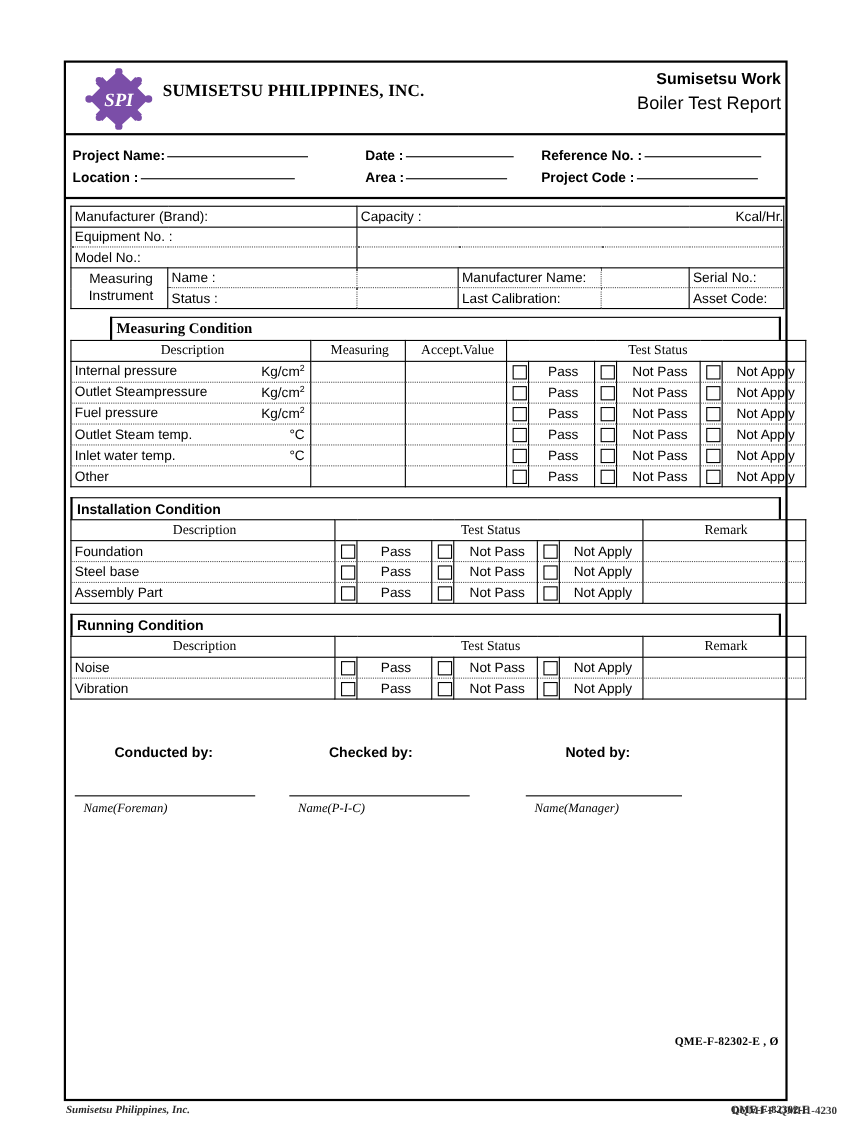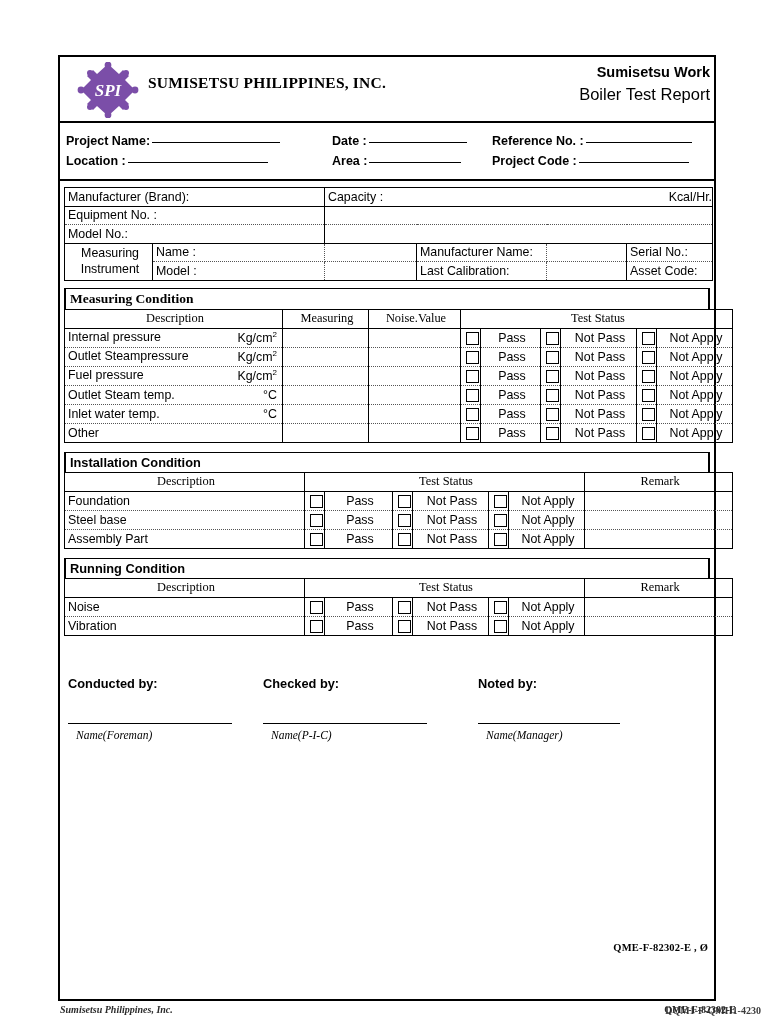--- a/index.html
+++ b/index.html
@@ -167,20 +167,21 @@
   .sigs {
     position: relative;
     height: 96px;
     margin-top: 40px;
   }
   .sigcol { position: absolute; top: 0; }
   .sig-role {
     font-weight: bold;
     font-size: 12.8px;
     white-space: nowrap;
+    margin-left: 36px;
   }
   .sig-line {
     margin-top: 32px;
     border-bottom: 1.4px solid #000;
   }
   .sig-name {
     margin-top: 5px;
     font-family: "Liberation Serif", serif;
     font-style: italic;
     font-size: 11.5px;
@@ -327,54 +328,54 @@
               <td class="bdot-b bdot-r">
                 <span>Manufacturer Name:</span>
               </td>
               <td class="bdot-b bsol-r"></td>
               <td class="bdot-b" style="border-right:1.3px solid #000;">
                 <span>Serial No.:</span>
               </td>
             </tr>
             <tr>
               <td class="bsol-b bdot-r">
-                <span>Model :</span>
+                <span>Status :</span>
               </td>
               <td class="bsol-b bsol-r"></td>
               <td class="bsol-b bdot-r">
                 <span>Last Calibration:</span>
               </td>
               <td class="bsol-b bsol-r"></td>
               <td class="bsol-b" style="border-right:1.3px solid #000;">
                 <span>Asset Code:</span>
               </td>
             </tr>
           </tbody>
         </table>
       </div>
 
       <div style="padding:7px 4px 0 4px;">
-        <div class="sect-title" style="border-top:1.3px solid #000;">Measuring Condition</div>
+        <div class="sect-title" style="border-top:1.3px solid #000;margin-left:36px;">Measuring Condition</div>
         <table class="tbl">
           <colgroup>
             <col style="width:218px">
             <col style="width:86px">
             <col style="width:92px">
             <col style="width:20px">
               <col style="width:60px">
             <col style="width:20px">
               <col style="width:76px">
             <col style="width:20px">
               <col style="width:76px">
           </colgroup>
           <thead>
             <tr>
               <th class="bs ctr">Description</th>
               <th class="bs ctr">Measuring</th>
-              <th class="bs ctr">Noise.Value</th>
+              <th class="bs ctr">Accept.Value</th>
               <th class="bs ctr" colspan="6">Test Status</th>
             </tr>
           </thead>
           <tbody>
 
             <tr>
               <td class="bdot-b bsol-r" style="border-left:1.3px solid #000;">
                 <span>Internal pressure</span>
                 <span class="unit">Kg/cm<sup>2</sup></span>
               </td>

